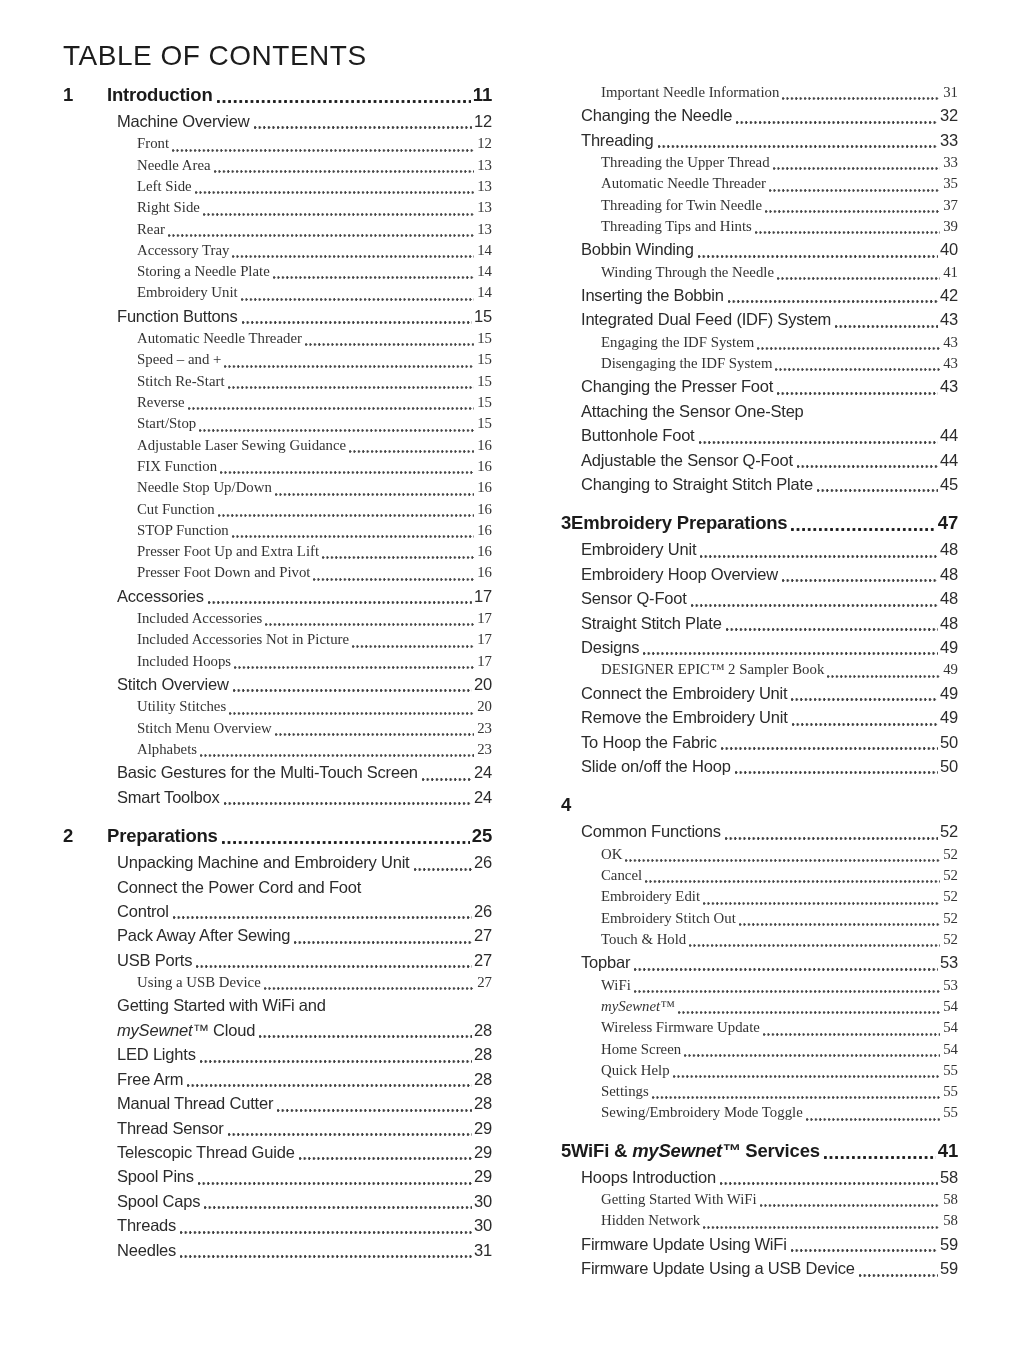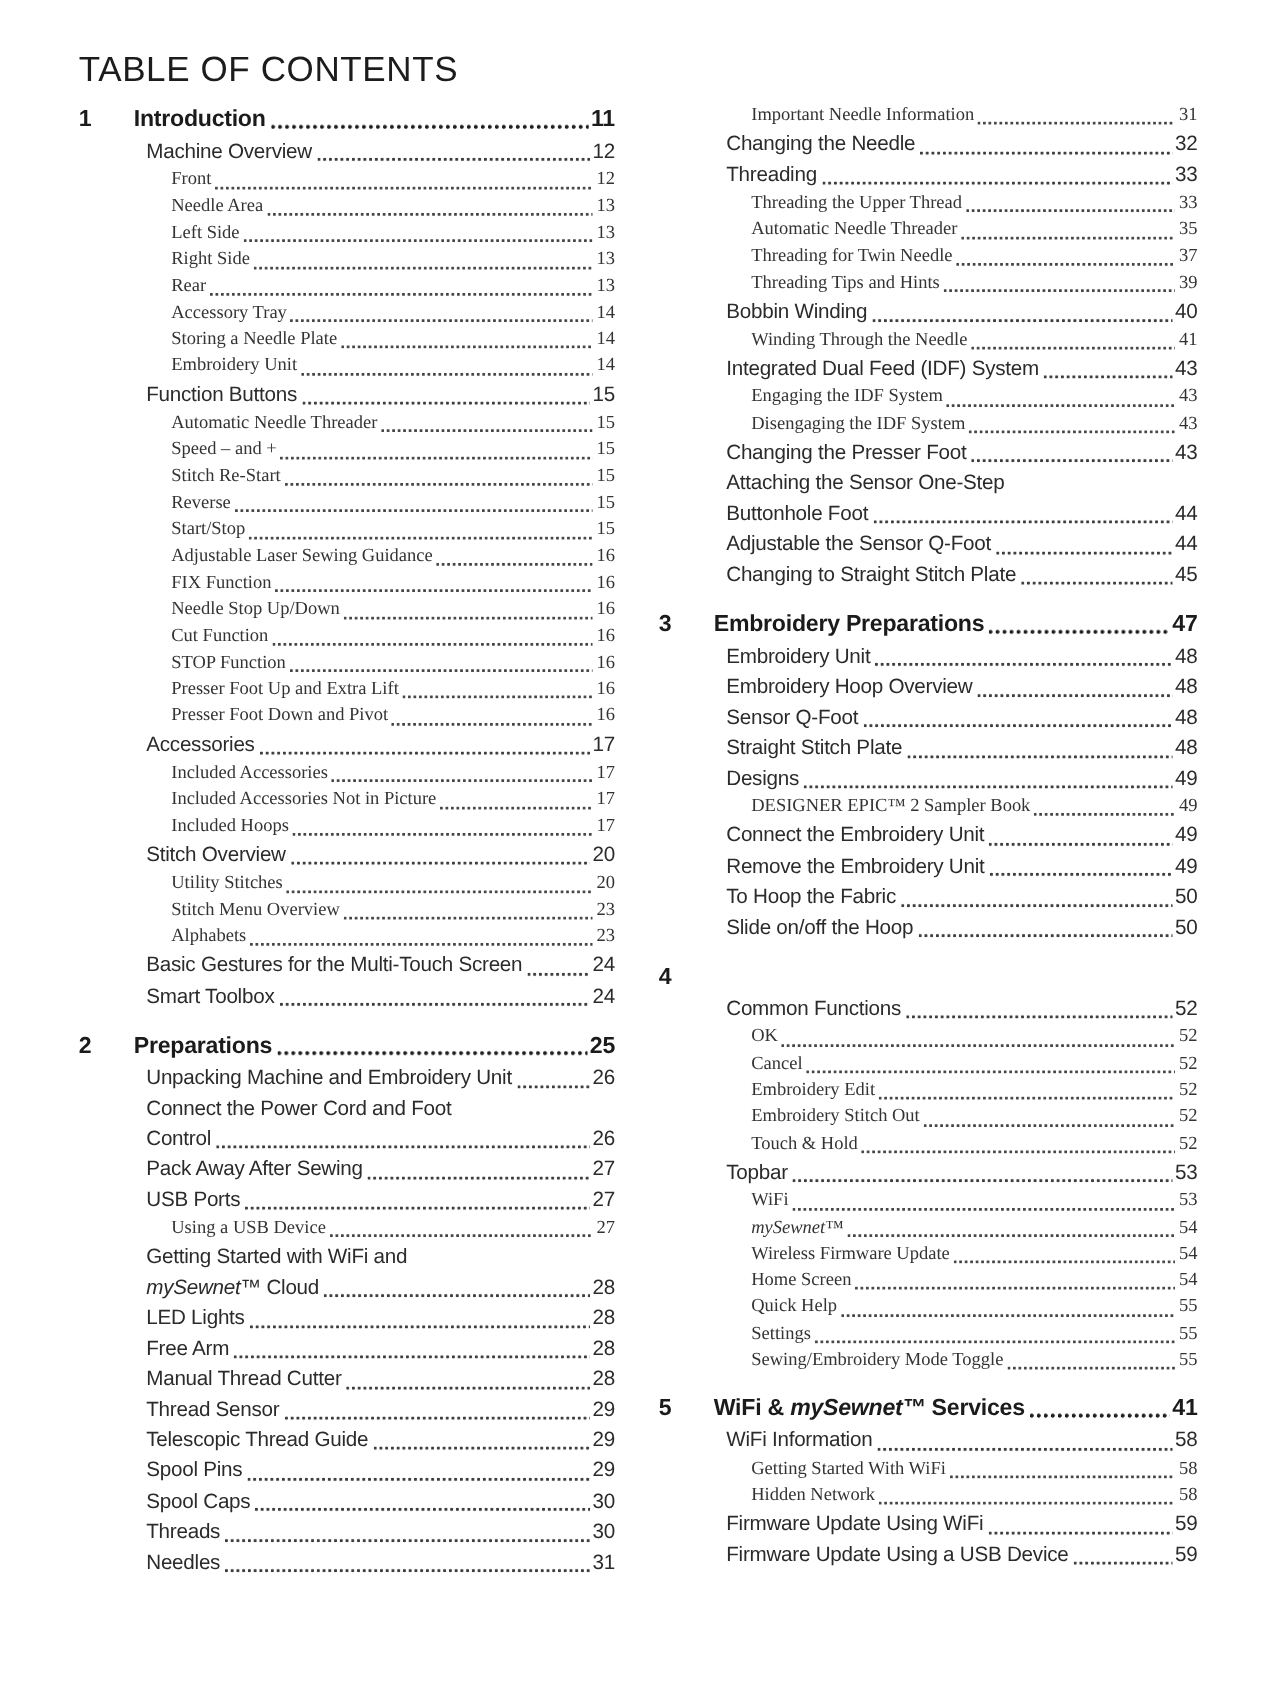--- a/index.html
+++ b/index.html
@@ -22,21 +22,21 @@
     color: #1c1c1c;
     white-space: nowrap;
   }
   .columns {
     position: absolute;
     left: 63px;
     top: 82px;
     display: flex;
   }
   .col-left  { width: 429px; margin-right: 35px; }
-  .col-right { width: 431px; }
+  .col-right { width: 431px; text-align: right; }
 
   .row { box-sizing: border-box; }
 
   .row.chapter {
     display: flex;
     margin-top: 14px;
     margin-bottom: 2px;
     font-size: 18.5px;
     font-weight: 700;
     line-height: 25px;
@@ -625,20 +625,29 @@
             <div class="line">
               <span class="txt">Winding Through the Needle</span>
               <span class="leader"></span>
               <span class="pg">41</span>
             </div>
           </div>
         </div>
         <div class="row s1">
           <div class="body">
             <div class="line">
+              <span class="txt">Inserting the Bobbin</span>
+              <span class="leader"></span>
+              <span class="pg">42</span>
+            </div>
+          </div>
+        </div>
+        <div class="row s1">
+          <div class="body">
+            <div class="line">
               <span class="txt">Integrated Dual Feed (IDF) System</span>
               <span class="leader"></span>
               <span class="pg">43</span>
             </div>
           </div>
         </div>
         <div class="row s2">
           <div class="body">
             <div class="line">
               <span class="txt">Engaging the IDF System</span>
@@ -930,21 +939,21 @@
             <div class="line">
               <span class="txt">WiFi &amp; <i>mySewnet™</i> Services</span>
               <span class="leader"></span>
               <span class="pg">41</span>
             </div>
           </div>
         </div>
         <div class="row s1">
           <div class="body">
             <div class="line">
-              <span class="txt">WiFi Information</span>
+              <span class="txt">Hoops Introduction</span>
               <span class="leader"></span>
               <span class="pg">58</span>
             </div>
           </div>
         </div>
         <div class="row s2">
           <div class="body">
             <div class="line">
               <span class="txt">Getting Started With WiFi</span>
               <span class="leader"></span>

